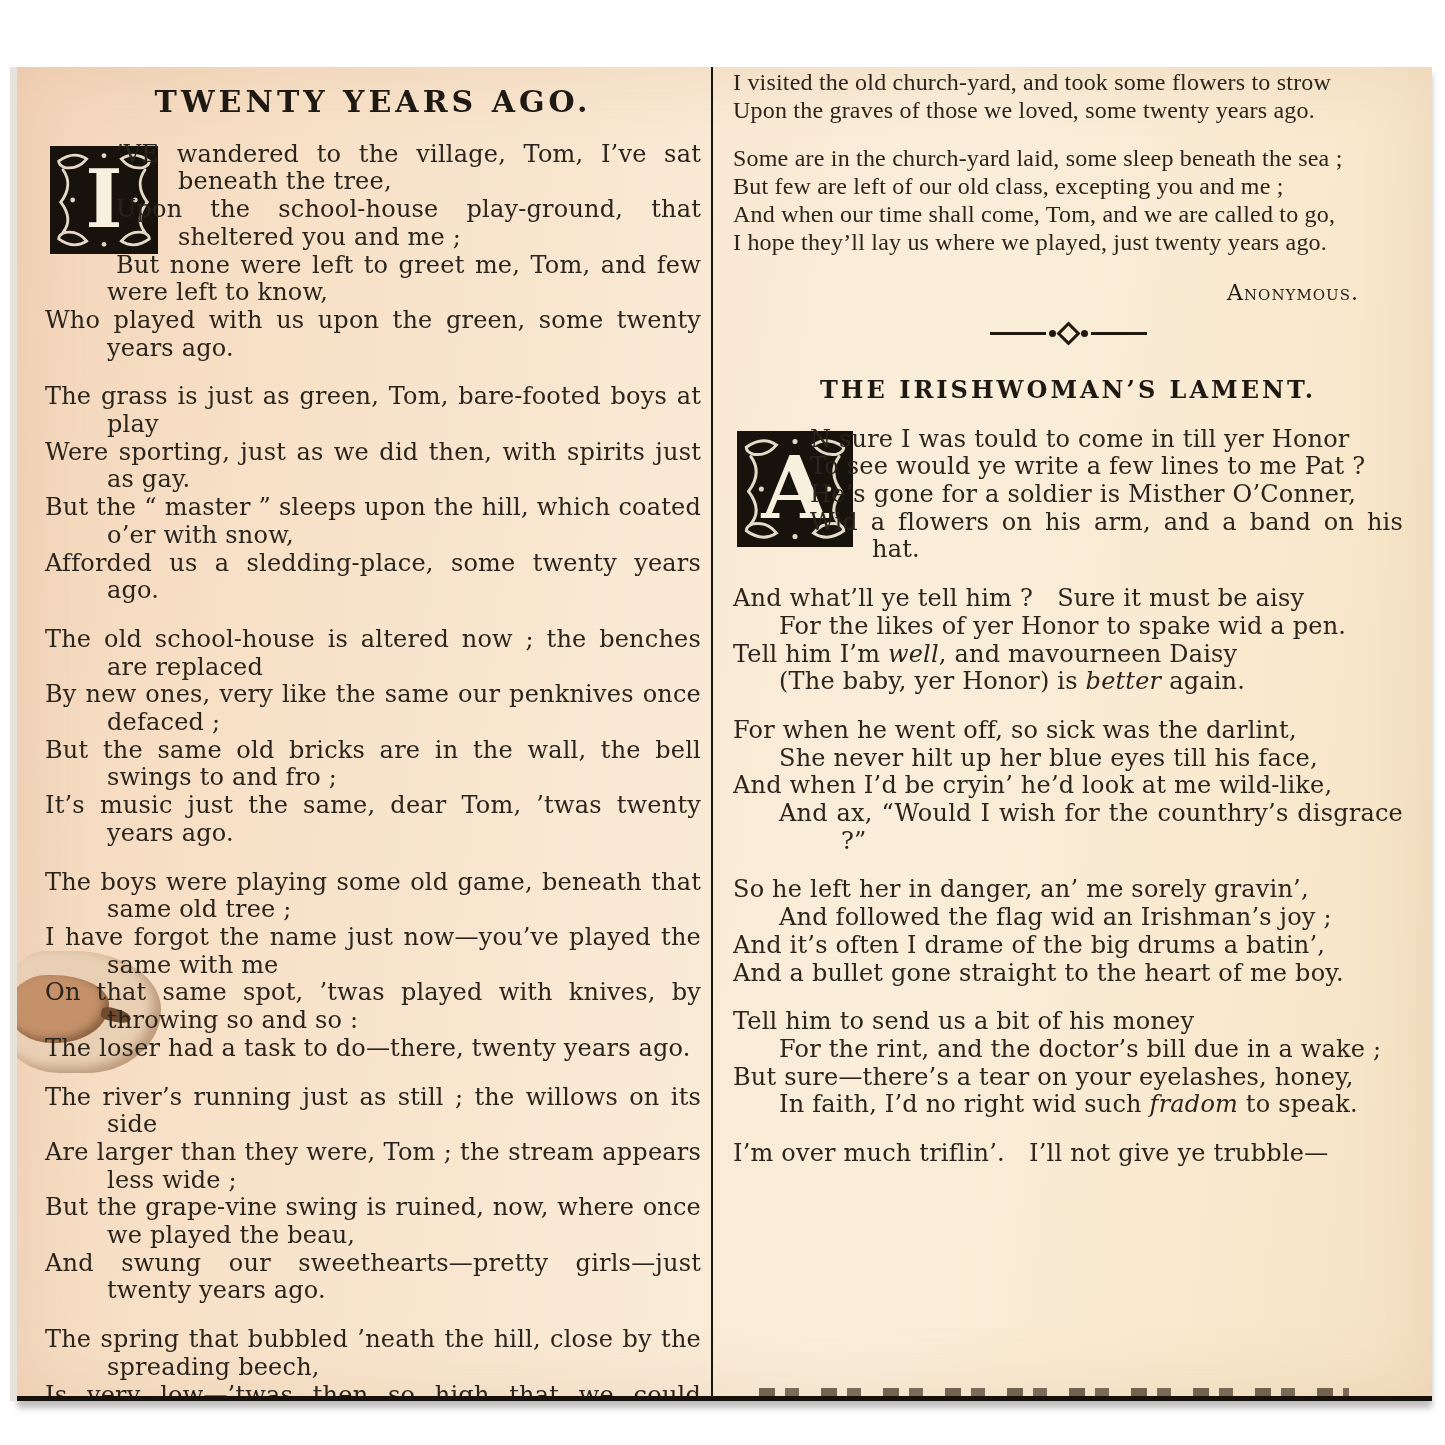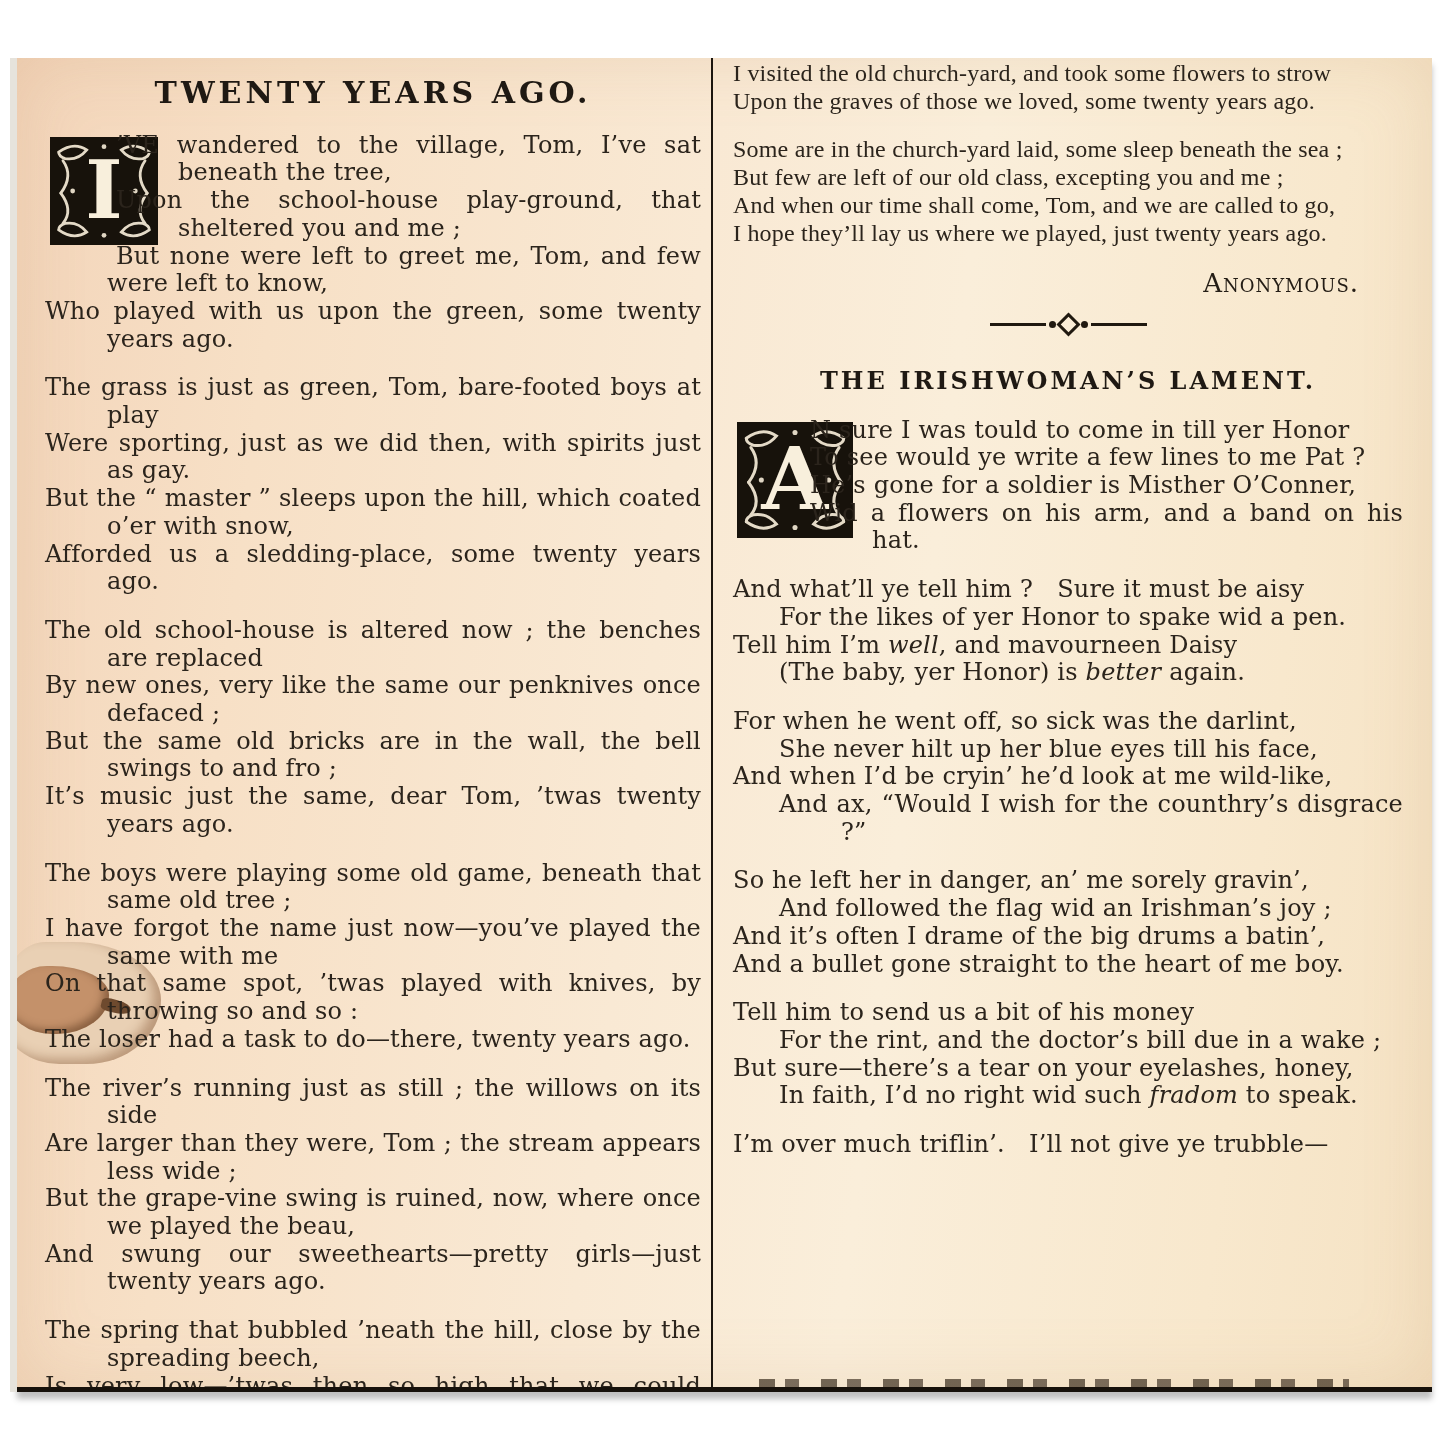--- a/index.html
+++ b/index.html
@@ -2,21 +2,21 @@
 <html><head>
 <meta charset="utf-8">
 <style>
   html,body{margin:0;padding:0;}
   body{
     width:1445px;height:1445px;position:relative;overflow:hidden;
     background:#ffffff;
     font-family:"DejaVu Serif","Liberation Serif",serif;
   }
   .page{
-    position:absolute;left:17px;top:58px;width:1415px;height:1329px;
+    position:absolute;left:17px;top:67px;width:1415px;height:1329px;
     background:linear-gradient(97deg,#f3d5ba 0%,#f7e0c6 18%,#f9e9d4 45%,#faeeda 62%,#f8e8cd 85%,#f5e2c3 100%);
     border-bottom:5px solid #17110b;
     box-shadow:-7px 0 0 #e6e3dc, inset 0 0 70px rgba(190,140,95,.18), 0 7px 6px rgba(0,0,0,.25);
     overflow:hidden;
     color:#2b241c;
   }
   .col{position:absolute;top:0;font-size:24px;line-height:27.7px;letter-spacing:.2px;}
   .col-left{left:28px;width:656px;}
   .col-right{left:716px;width:670px;}
   .divider{position:absolute;left:694px;top:0;bottom:0;width:2px;background:#1b150e;}
@@ -31,21 +31,21 @@
   .vline.ind{margin-left:46px;}
   .vline i{font-style:italic;}
   .dropcap{
     float:left;width:118px;height:108px;margin:5px 15px 3px 0;
     display:block;
   }
   .dropcap.cap-a{width:124px;height:116px;}
   .dropcap svg{width:100%;height:100%;display:block;}
   .attribution{
     text-align:right;padding:2px 44px 6px 0;
-    font-variant:small-caps;font-size:26px;letter-spacing:1px;color:#241d15;
+    font-variant:small-caps;font-size:22px;letter-spacing:1px;color:#241d15;
   }
   .ornament{display:flex;align-items:center;justify-content:center;gap:3px;padding:12px 0 26px;}
   .orn-line{width:56px;height:3px;background:#201910;}
   .orn-dot{width:7px;height:7px;border-radius:50%;background:#201910;}
   .orn-diamond{width:11px;height:11px;border:3px solid #201910;transform:rotate(45deg);background:transparent;margin:0 1px;}
   .tear{position:absolute;left:-12px;top:884px;width:156px;height:122px;pointer-events:none;}
   .tear-outer{
     position:absolute;inset:0;background:#e9d0b4;
     border-radius:30% 65% 55% 40% / 45% 55% 60% 40%;
     box-shadow:inset -8px -5px 12px rgba(130,85,50,.45);

